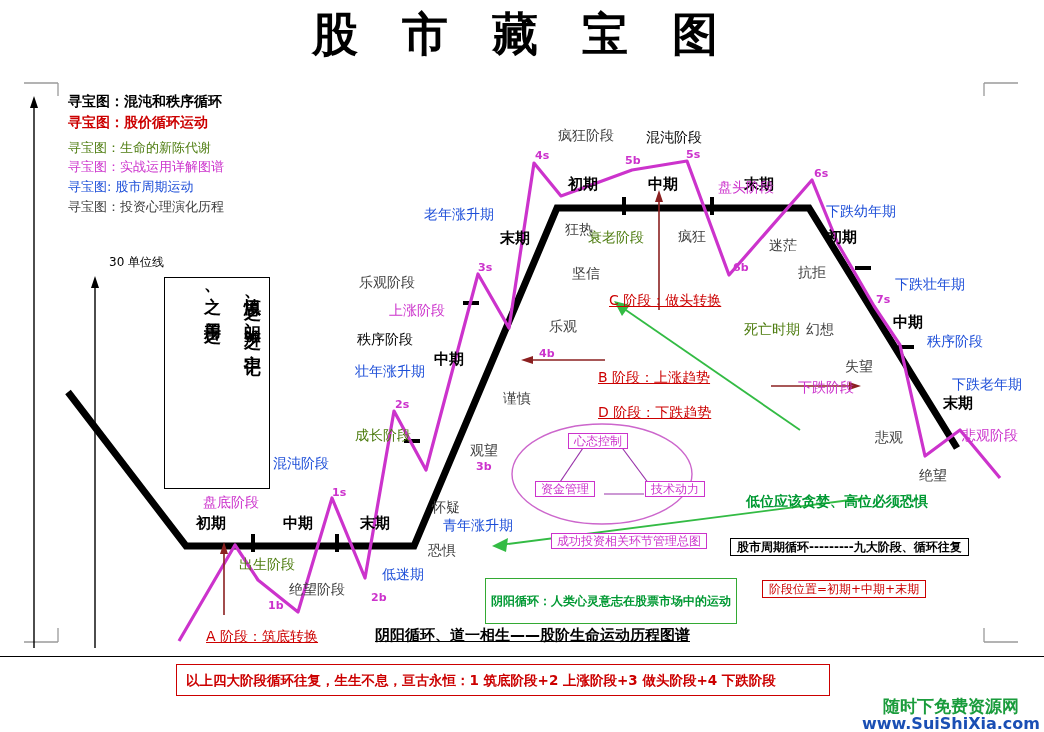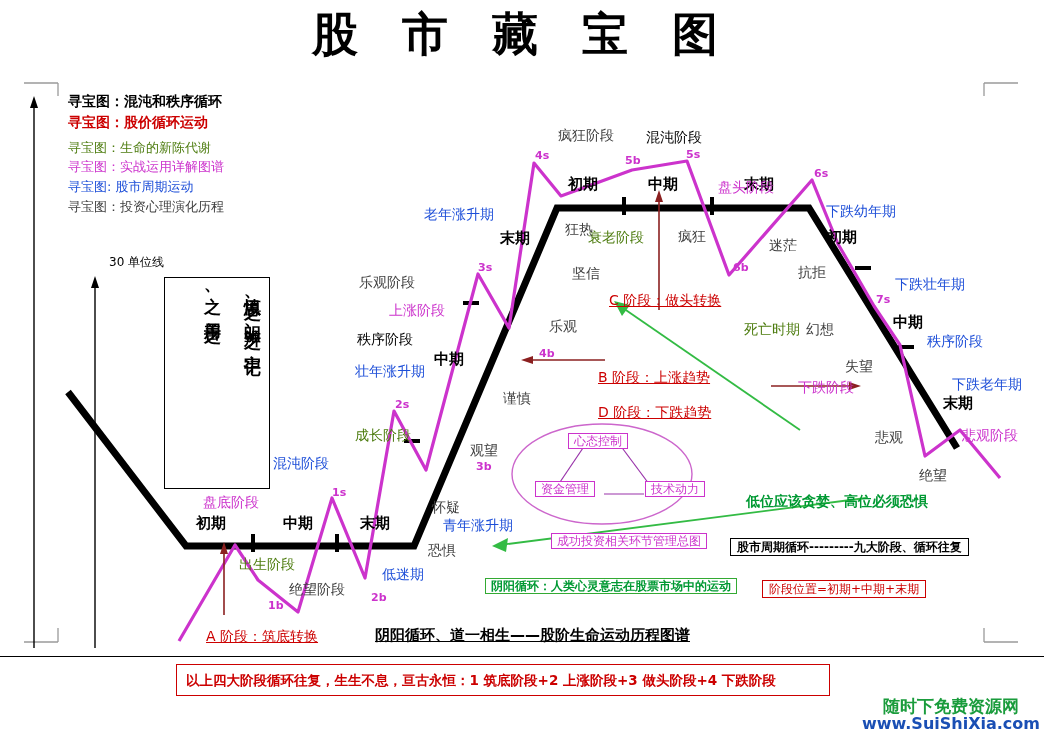--- a/index.html
+++ b/index.html
@@ -22,21 +22,21 @@
   .s13{font-size:13px;}
   .s14{font-size:14px;}
   .s15{font-size:15px;}
   .ul{text-decoration:underline;}
   #title{position:absolute;left:0;top:4px;width:1044px;text-align:center;
          font-size:46px;font-weight:bold;letter-spacing:14px;color:#000;
          font-family:"DejaVu Sans","Liberation Sans",sans-serif;}
   .boxed{border:1px solid #000;padding:2px 6px;background:#fff;}
   .boxmag{border:1px solid #cc33cc;padding:1px 5px;background:#fff;}
   .boxred{border:1px solid #cc0000;padding:2px 6px;background:#fff;}
-  .boxgrn{border:1px solid #33aa33;padding:1px 5px;background:#fff;}
+  .boxgrn{border:1px solid #33aa33;padding:16px 5px;background:#fff;}
   #vbox{position:absolute;left:164px;top:277px;width:104px;height:210px;
         border:1px solid #000;background:#fff;}
   .vtext{position:absolute;top:6px;writing-mode:vertical-rl;text-orientation:upright;
          font-family:"DejaVu Serif","Liberation Serif",serif;font-size:17px;
          font-weight:bold;color:#000;letter-spacing:3px;line-height:1;}
   #bigbanner{position:absolute;left:176px;top:664px;width:652px;height:30px;
              border:1px solid #cc0000;background:#fff;}
   #bigbanner span{position:absolute;left:9px;top:7px;font-size:13.5px;
              font-weight:bold;color:#cc0000;white-space:nowrap;}
   #wm{position:absolute;left:858px;top:662px;width:186px;text-align:center;line-height:1.05;margin-top:36px;}

